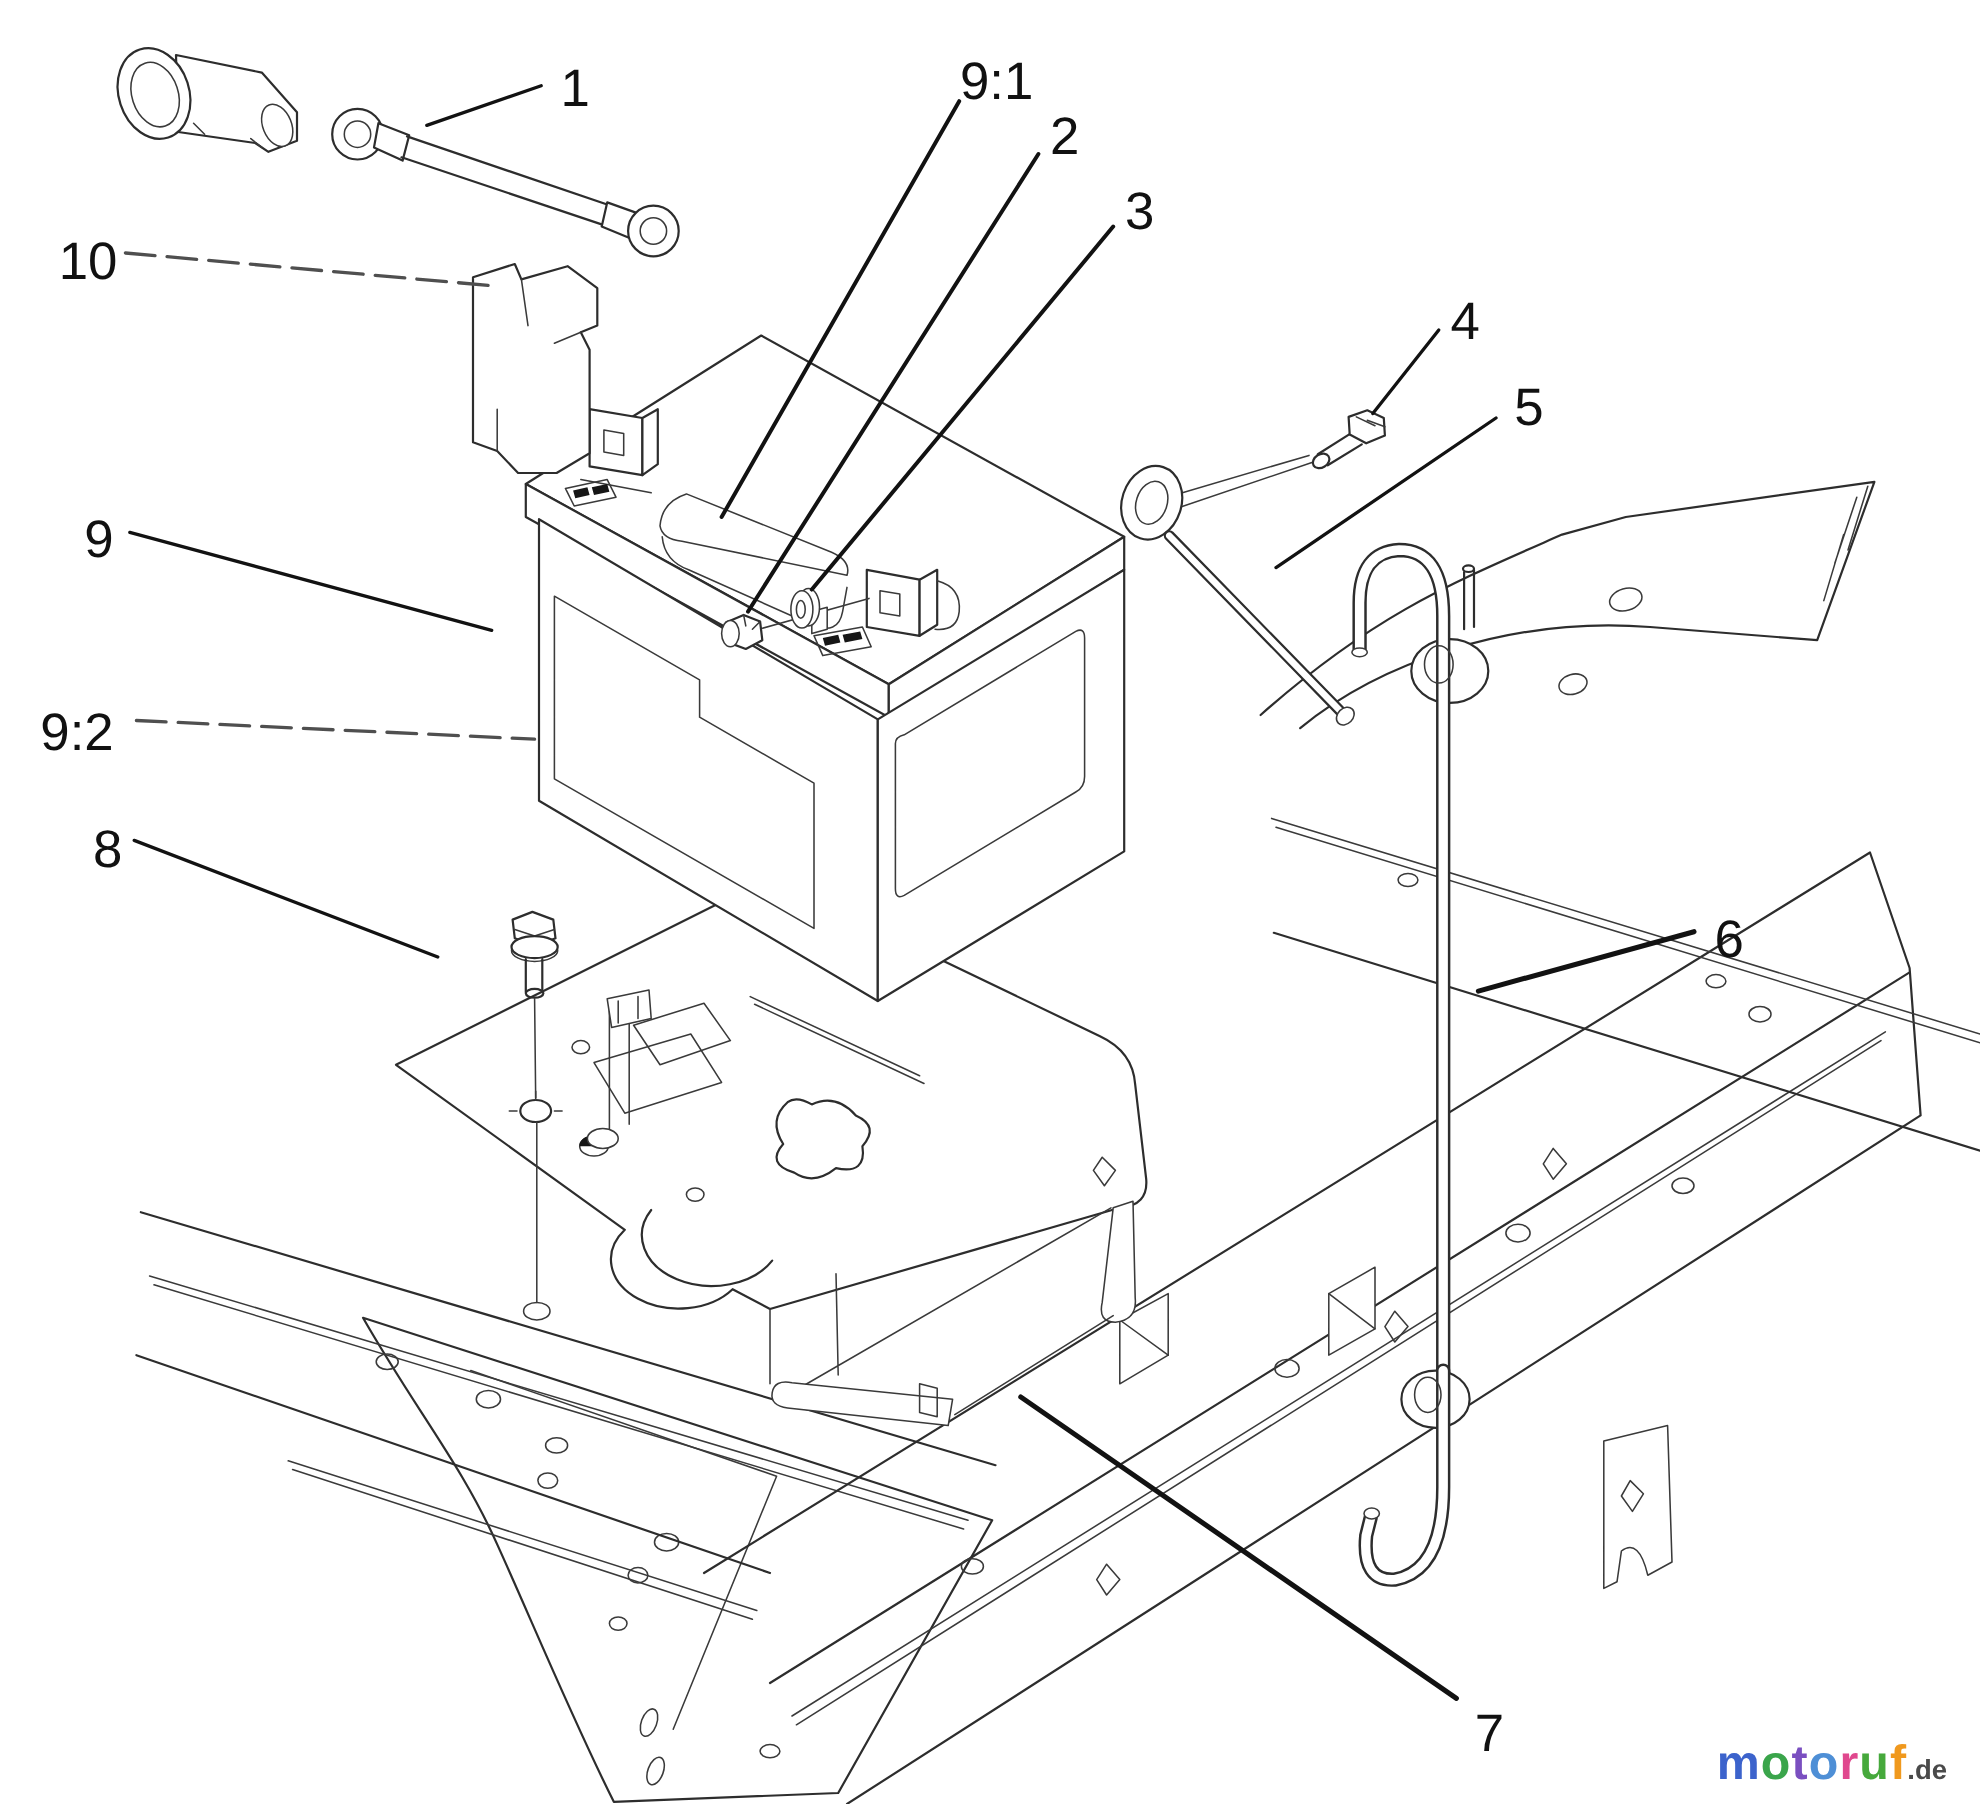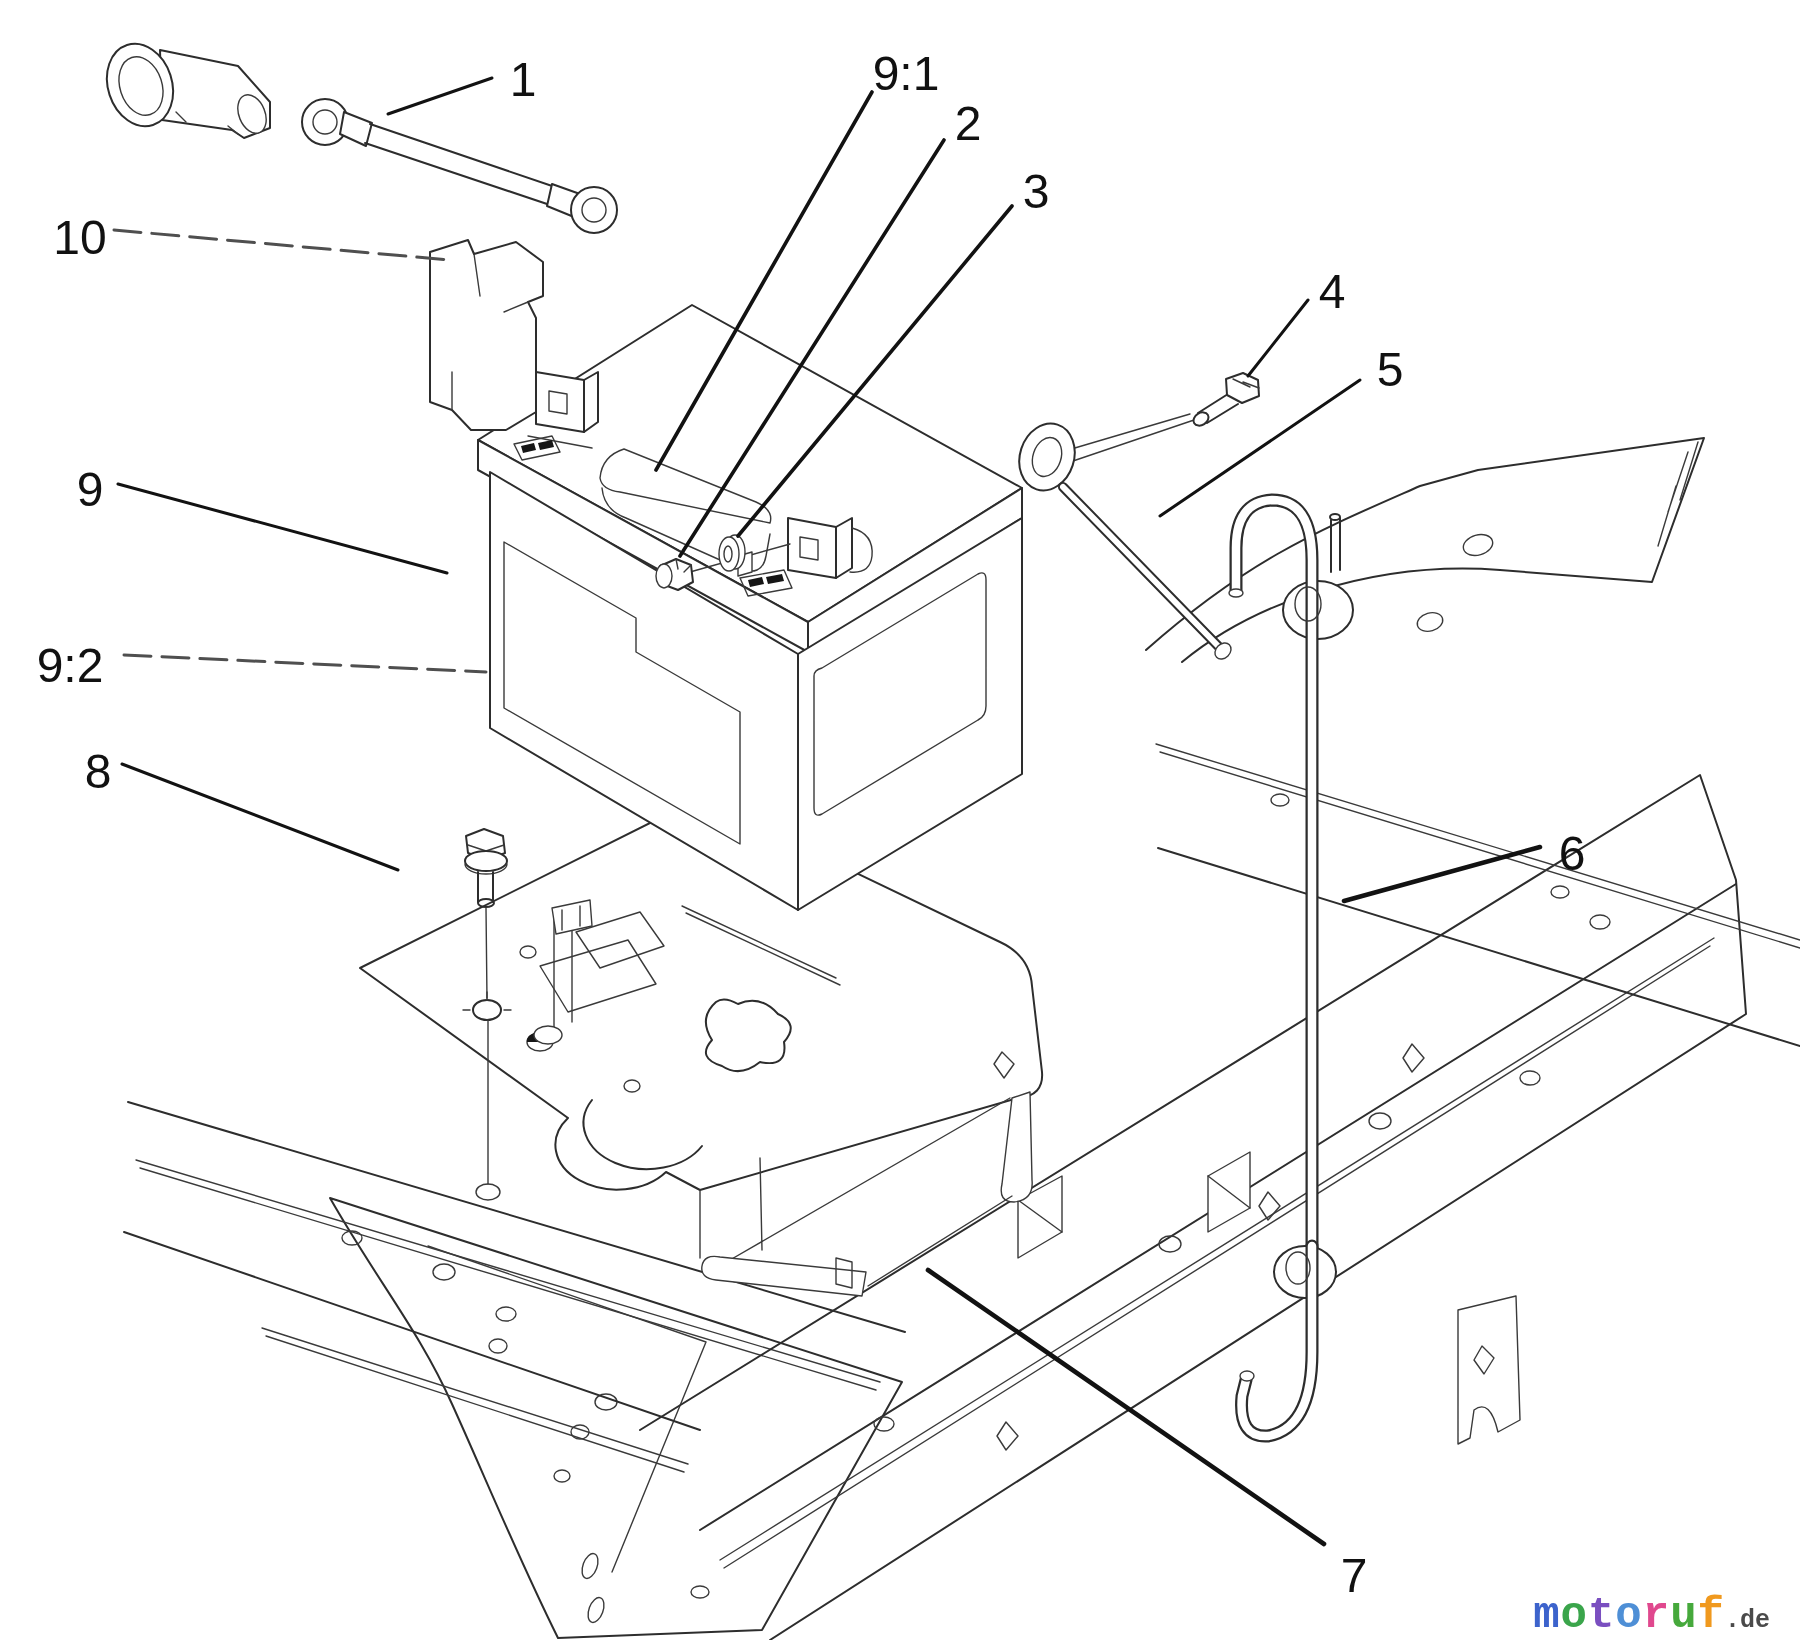--- a/index.html
+++ b/index.html
@@ -20,22 +20,22 @@
   .shaftInner{fill:none;stroke:#ffffff;stroke-width:6;stroke-linecap:round;}
 
   .leader{stroke:#121212;stroke-width:3;fill:none;stroke-linecap:round;}
   .leader.long{stroke-width:3.6;}
   .leader.heavy{stroke-width:4.6;}
   .leader.dashed{stroke:#4f4f4f;stroke-width:3;stroke-dasharray:27 11;}
   text.callout{font-family:"Liberation Sans",sans-serif;font-size:48px;font-weight:500;
                fill:#111111;text-anchor:middle;}
 
   
-  #watermark{position:absolute;right:30px;bottom:0;
-             font-family:Liberation Mono, monospace;font-weight:bold;
+  #watermark{position:absolute;right:30px;bottom:12px;
+             font-family:Liberation Sans, sans-serif;font-weight:bold;
              font-size:44px;letter-spacing:1px;white-space:nowrap;}
   #watermark .suffix{font-size:25px;font-weight:bold;letter-spacing:0;}
 </style>
 </head>
 <body>
 
 <div id="stage">
 <svg viewBox="0 0 1800 1640" width="1800" height="1640">
 
   <g>

